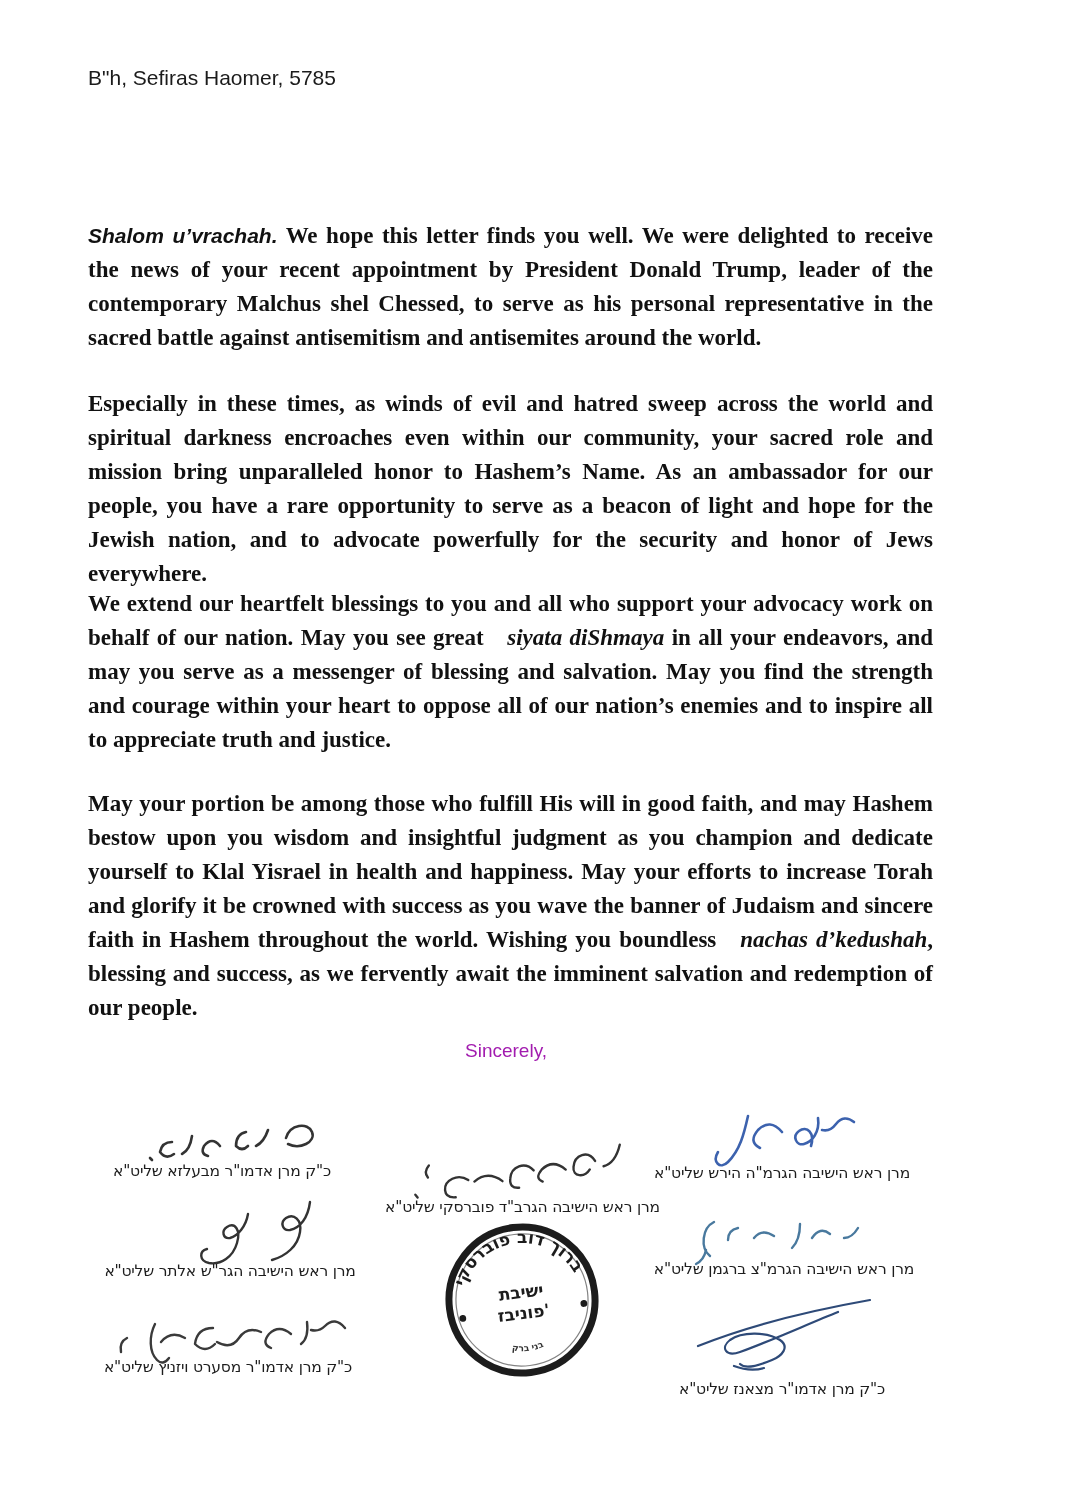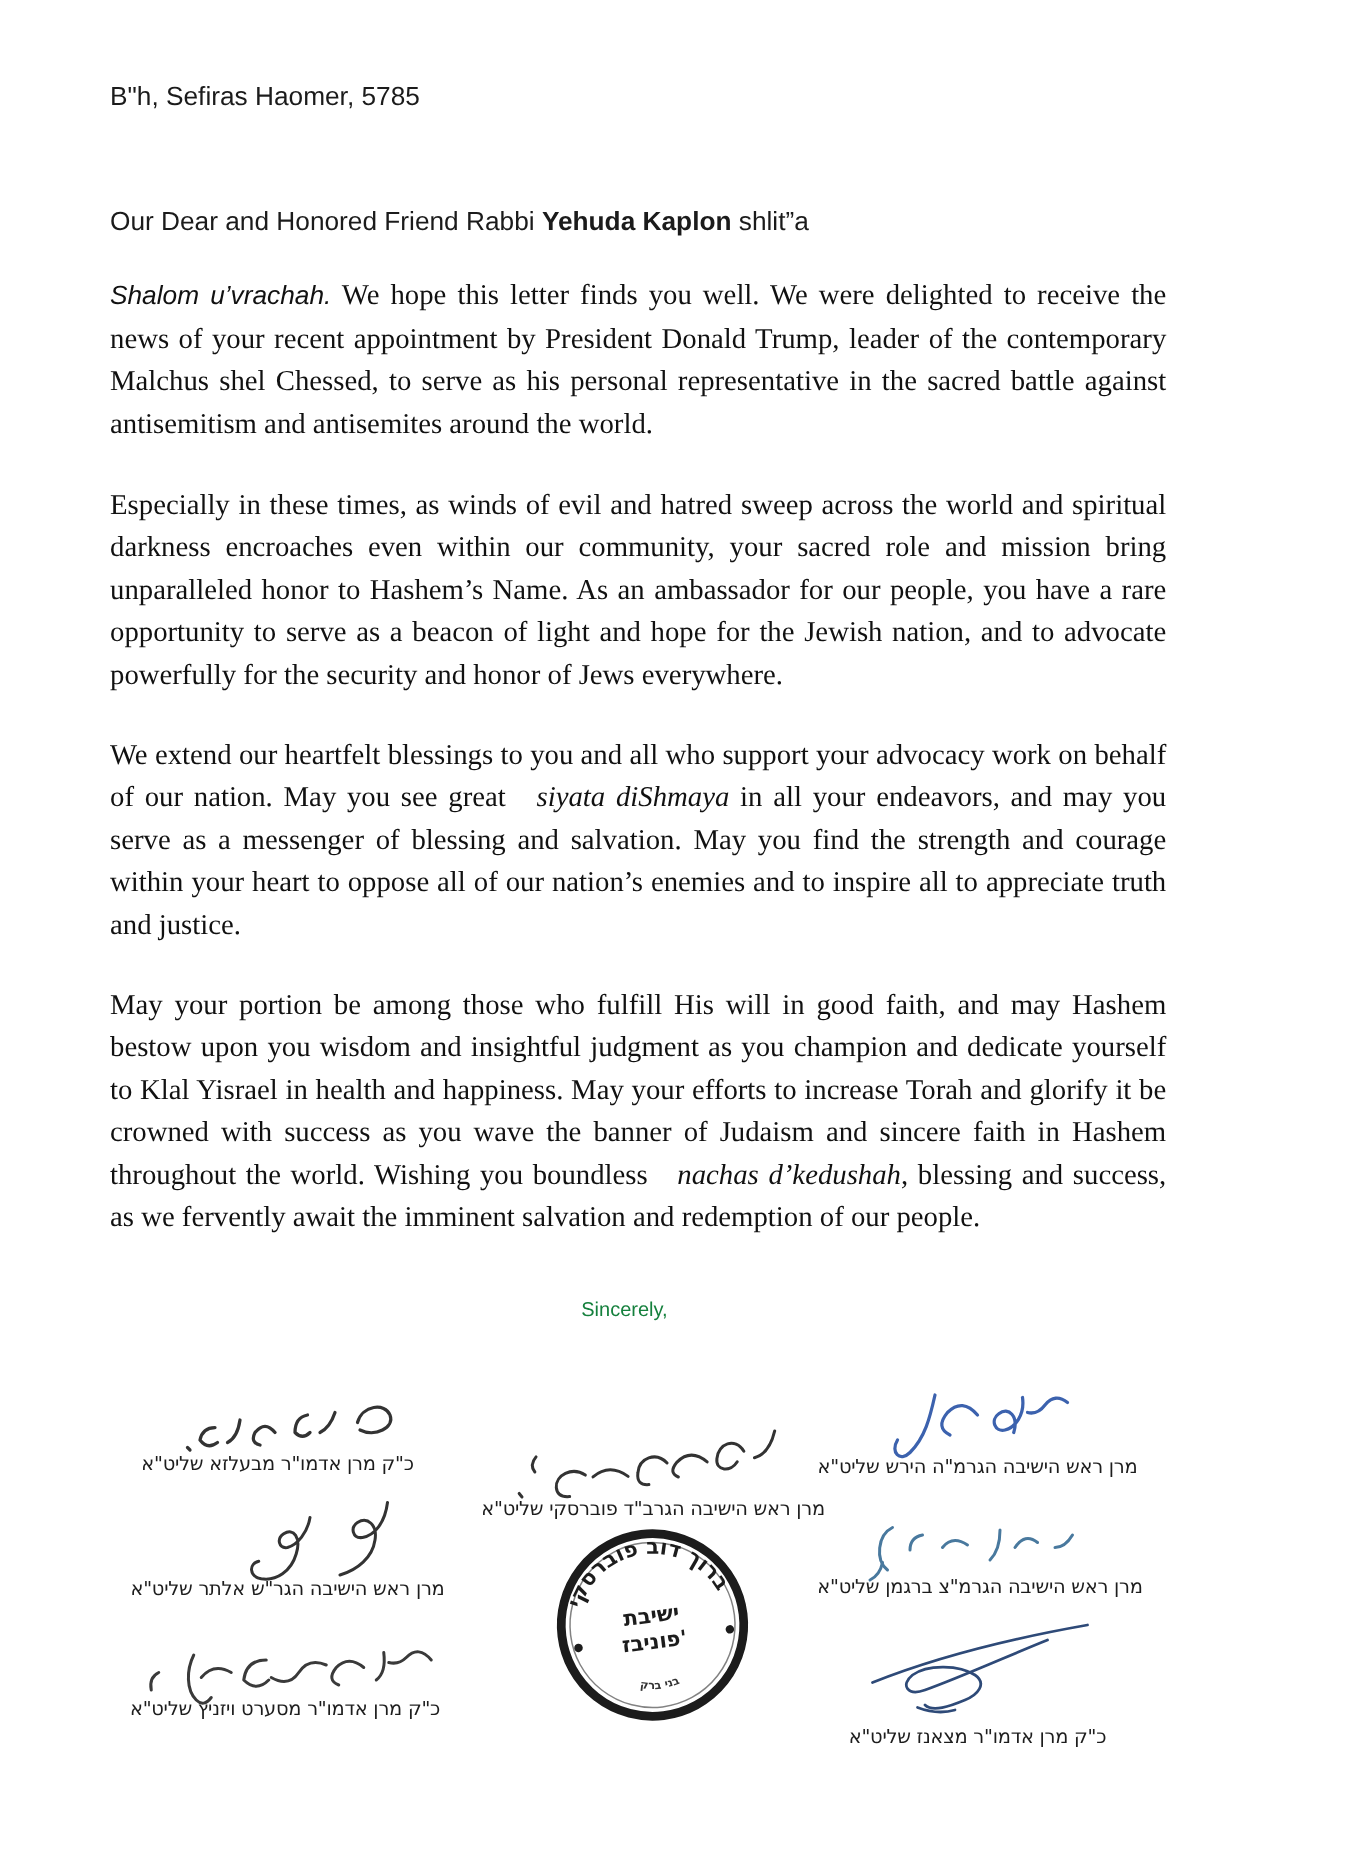--- a/index.html
+++ b/index.html
@@ -14,48 +14,45 @@
   .sans{font-family:"Liberation Sans",sans-serif;}
   .abs{position:absolute;}
   .dateline{left:88px;top:66px;font-size:21px;color:#1b1b1b;}
   .salutation{left:88px;top:166px;font-size:21px;color:#1b1b1b;}
   .salutation b{font-weight:700;}
   .body-par{
     left:88px;width:845px;
     font-family:"Liberation Serif",serif;
     font-size:23px;line-height:34px;
     text-align:justify;
-    margin:0;color:#111;
+    margin:0;color:#111;font-weight:bold;
   }
   .lead-it{font-family:"Liberation Sans",sans-serif;font-style:italic;font-size:21px;}
   .ser-it{font-style:italic;margin-left:16px;}
-  .closing{left:465px;top:1040px;font-size:16px;color:#15803d;}
+  .closing{left:465px;top:1040px;font-size:19px;color:#a21caf;}
   .caption{
     position:absolute;
     font-family:"DejaVu Sans",sans-serif;
     font-size:15.5px;color:#1d1d1d;
     text-align:center;direction:rtl;
     letter-spacing:-0.2px;
     white-space:nowrap;
   }
   .sig{position:absolute;}
   .sig path{fill:none;stroke-linecap:round;stroke-linejoin:round;}
   .stamp{position:absolute;}
   .stamp text{font-family:"DejaVu Sans",sans-serif;font-weight:bold;}
 </style>
 </head>
 <body>
 
 <div class="page">
 
   <div class="abs sans dateline">B"h, Sefiras Haomer, 5785</div>
 
-  <div class="abs sans salutation">
-    <span>Our Dear and Honored Friend Rabbi </span><b>Yehuda Kaplon</b><span> shlit”a</span>
-  </div>
 
   <p class="abs body-par" style="top:219px"><span class="lead-it">Shalom u’vrachah.</span><span> We hope this letter finds you well. We were delighted to receive the news of your recent appointment by President Donald Trump, leader of the contemporary Malchus shel Chessed, to serve as his personal representative in the sacred battle against antisemitism and antisemites around the world.</span></p>
 
   <p class="abs body-par" style="top:387px">Especially in these times, as winds of evil and hatred sweep across the world and spiritual darkness encroaches even within our community, your sacred role and mission bring unparalleled honor to Hashem’s Name. As an ambassador for our people, you have a rare opportunity to serve as a beacon of light and hope for the Jewish nation, and to advocate powerfully for the security and honor of Jews everywhere.</p>
 
   <p class="abs body-par" style="top:587px"><span>We extend our heartfelt blessings to you and all who support your advocacy work on behalf of our nation. May you see great </span><span class="ser-it">siyata diShmaya</span><span> in all your endeavors, and may you serve as a messenger of blessing and salvation. May you find the strength and courage within your heart to oppose all of our nation’s enemies and to inspire all to appreciate truth and justice.</span></p>
 
   <p class="abs body-par" style="top:787px"><span>May your portion be among those who fulfill His will in good faith, and may Hashem bestow upon you wisdom and insightful judgment as you champion and dedicate yourself to Klal Yisrael in health and happiness. May your efforts to increase Torah and glorify it be crowned with success as you wave the banner of Judaism and sincere faith in Hashem throughout the world. Wishing you boundless </span><span class="ser-it">nachas d’kedushah</span><span>, blessing and success, as we fervently await the imminent salvation and redemption of our people.</span></p>
 
   <div class="abs sans closing">Sincerely,</div>

